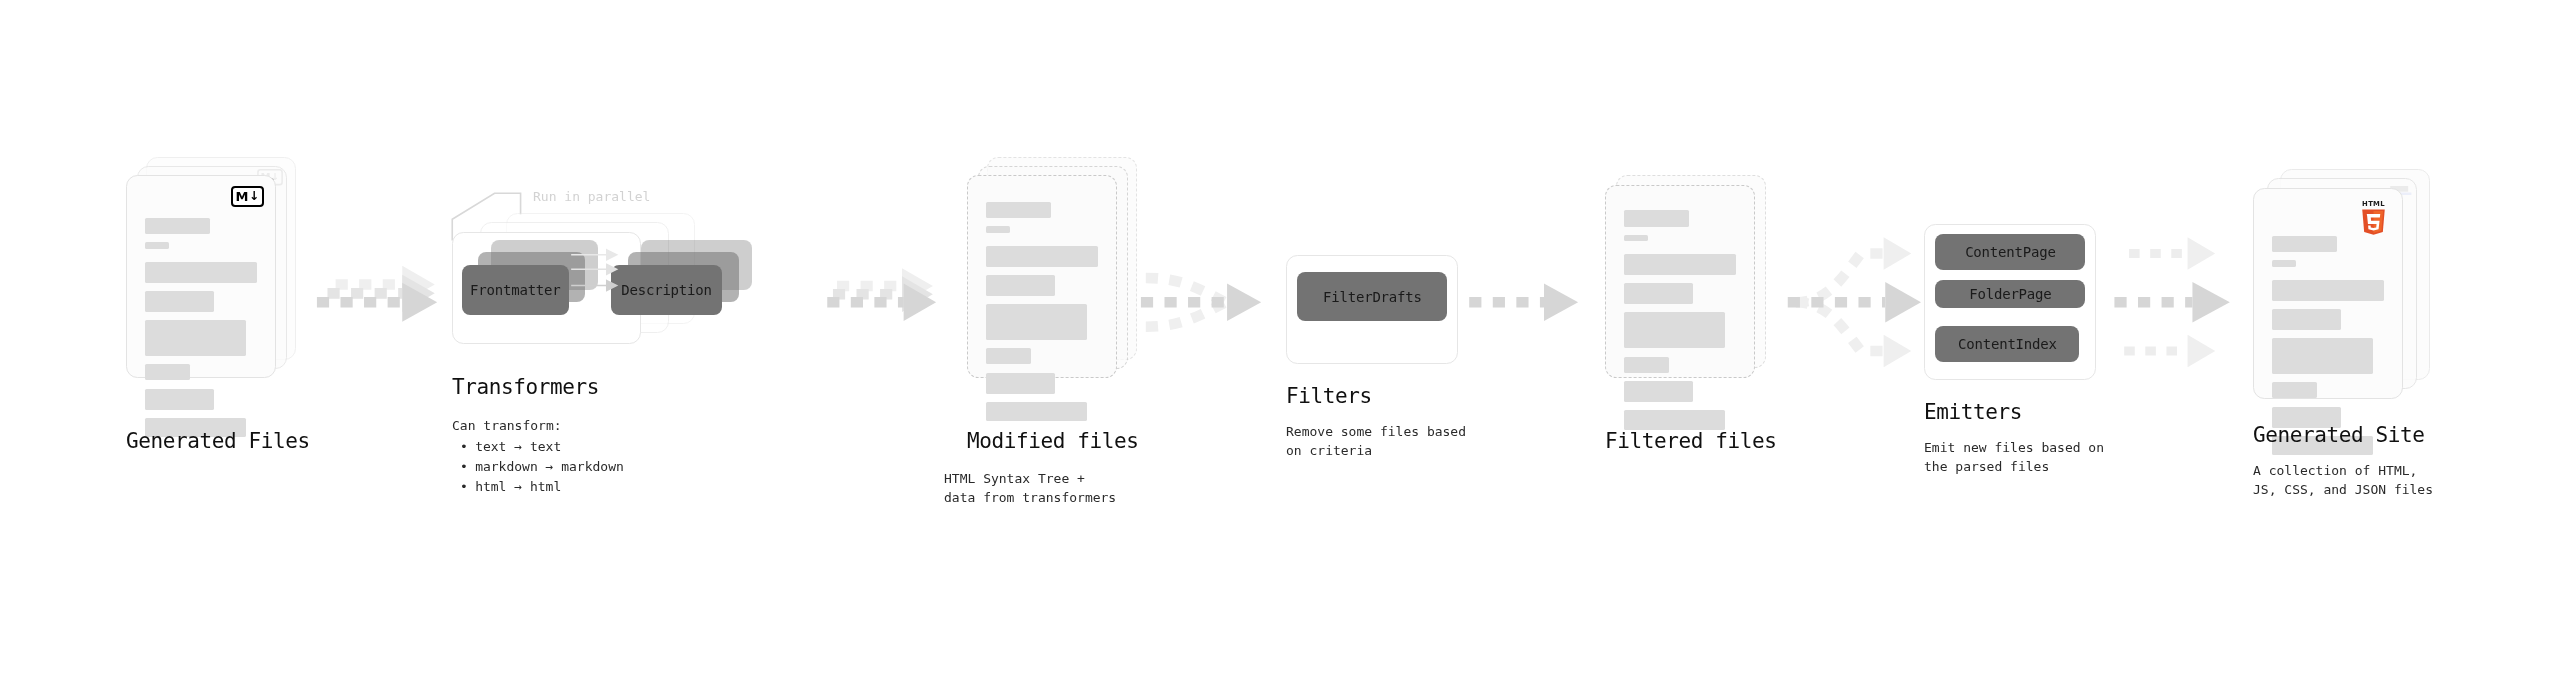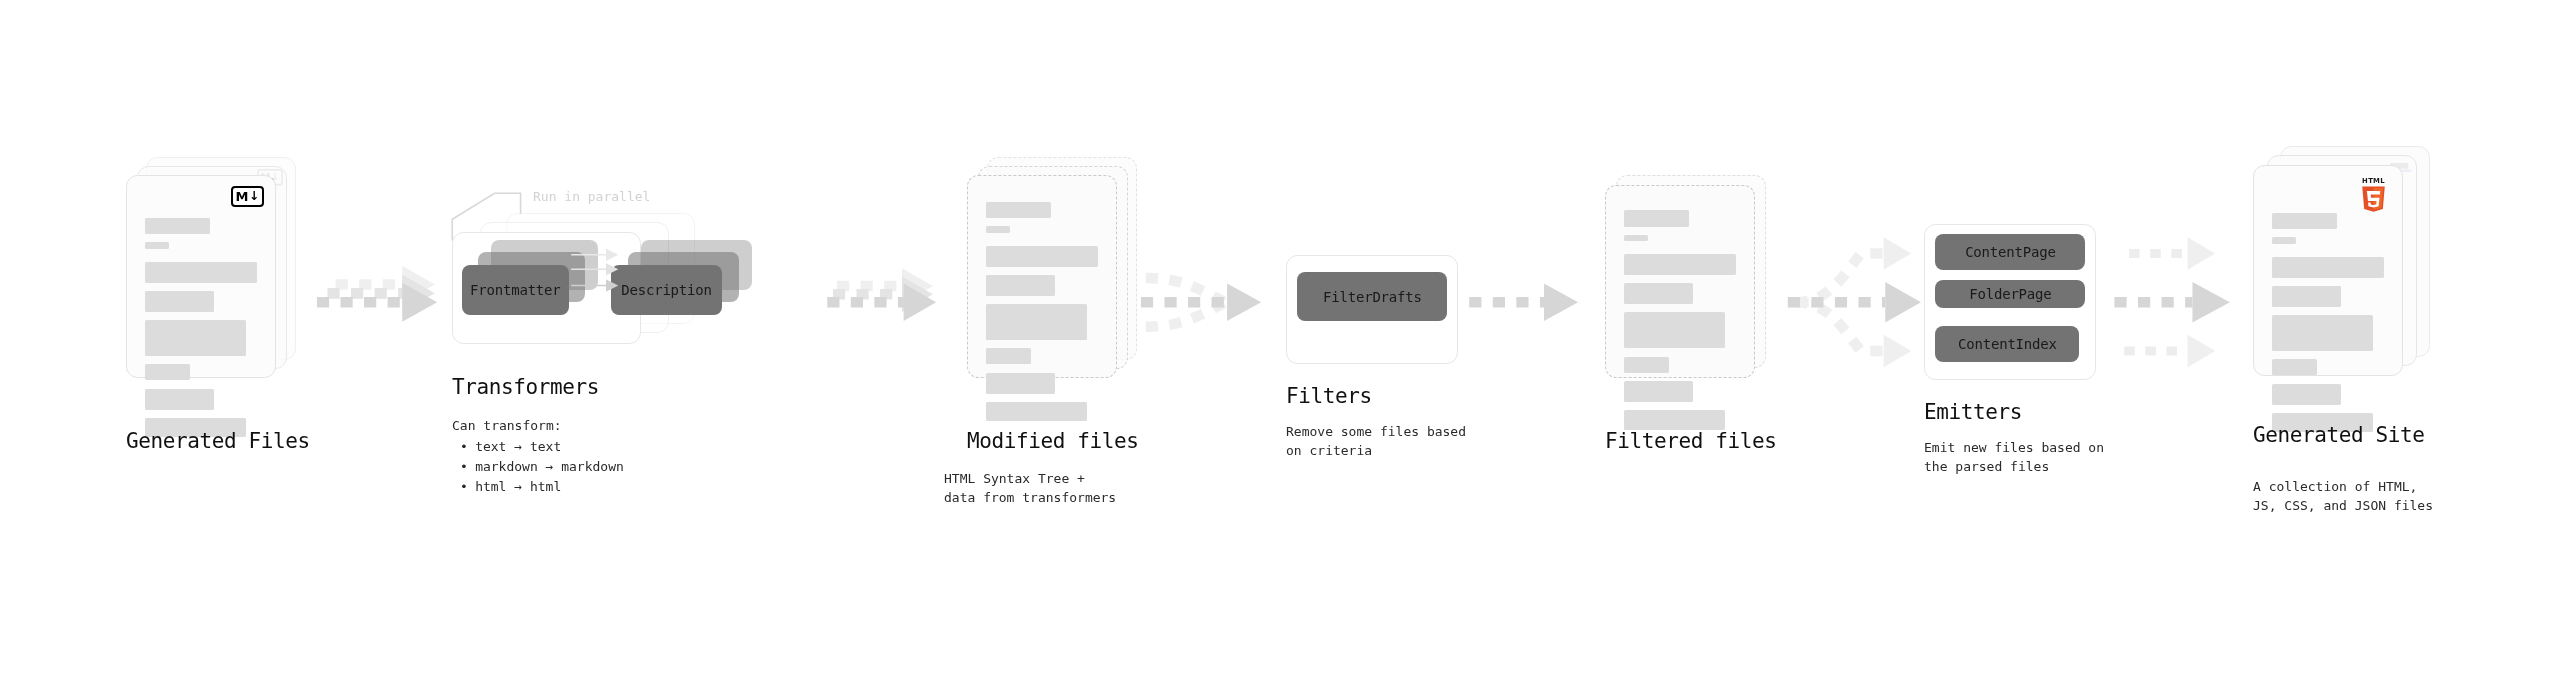--- a/index.html
+++ b/index.html
@@ -291,21 +291,21 @@
     </div>
     <div class="chip" style="left:11.4px; top:102px; width:144px; height:36px;">
       <span>ContentIndex</span>
     </div>
   </div>
   <div class="title" style="left:1924px; top:400px;">Emitters</div>
   <div class="caption" style="left:1924px; top:439px;">Emit new files based on
 the parsed files</div>
 
   <div class="node" style="left:2253px; top:165px;">
-    <div class="doc-stack" style="width:171px;height:211px;">
+    <div class="doc-stack" style="width:171px;height:211px;margin-top:23px;">
 
       <div class="doc-card" style="left:27px; top:-19.5px; width:150px; height:211px; opacity:.75;">
         <div class="badge css-badge" style="right:18px; top:16.3px;">
           <svg width="24.4" height="9.8" viewBox="0 0 30 12">
             <rect x="4" y="0" width="22" height="7" fill="#1a1a1a"></rect>
             <rect x="0" y="8" width="30" height="3" fill="#264de4"></rect>
           </svg>
         </div>
       </div>
 
@@ -329,21 +329,21 @@
           <div class="sk b-mid"></div>
           <div class="sk b-tall"></div>
           <div class="sk b-short"></div>
           <div class="sk b-mid2"></div>
           <div class="sk b-wide"></div>
         </div>
       </div>
     </div>
   </div>
   <div class="title" style="left:2253px; top:423px;">Generated Site</div>
-  <div class="caption" style="left:2253px; top:462px;margin-top:16px;">A collection of HTML,
+  <div class="caption" style="left:2253px; top:462px;">A collection of HTML,
 JS, CSS, and JSON files</div>
 
   <svg class="arrow-layer" width="2576" height="681" viewBox="0 0 3170 838">
     <defs>
       <style>
         .dash-dark  { stroke:#d6d6d6; stroke-width:13; stroke-dasharray:15 14; fill:none; }
         .dash-mid   { stroke:#e4e4e4; stroke-width:13; stroke-dasharray:15 14; fill:none; }
         .dash-lite  { stroke:#efefef; stroke-width:13; stroke-dasharray:15 14; fill:none; }
         .dash-thin  { stroke:#ededed; stroke-width:11; stroke-dasharray:13 13; fill:none; }
         .head-dark  { fill:#d6d6d6; }

